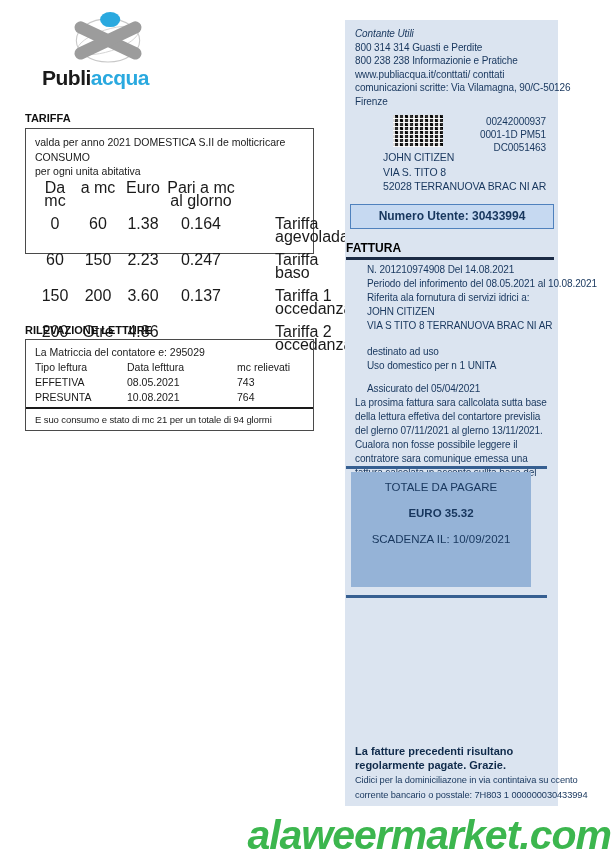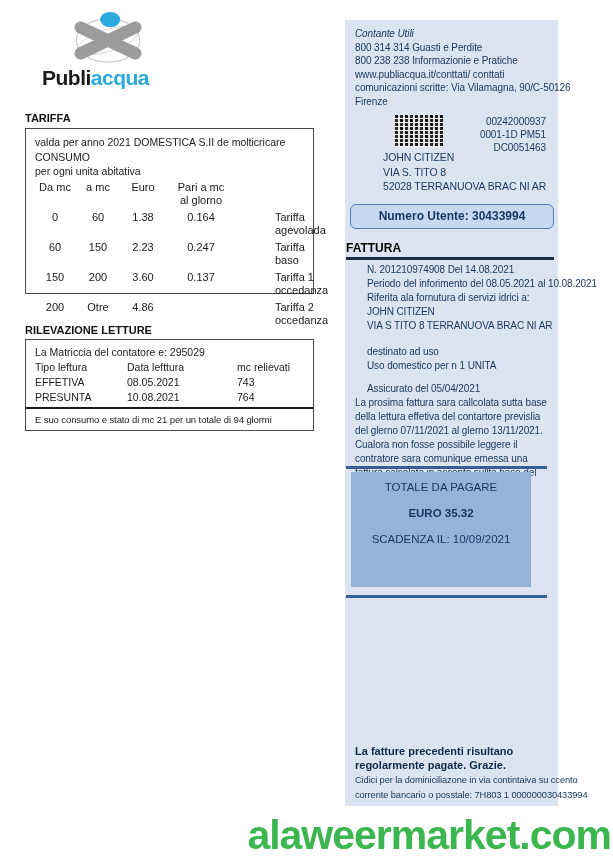--- a/index.html
+++ b/index.html
@@ -14,27 +14,27 @@
   
   #logo{left:40px;top:10px;width:150px;height:82px;}
   #logo-icon{position:absolute;left:32px;top:0;}
   #logo-text{position:absolute;left:2px;top:56px;font-size:21px;font-weight:bold;letter-spacing:-0.5px;}
   #logo-text .blue{color:var(--logo_blue);}
 
   
   .sec-heading{font-size:11px;font-weight:bold;color:#111;}
   #tariffa-heading{left:25px;top:112px;}
   #tariffa-box{
-    left:25px;top:128px;width:289px;height:166px;box-sizing:border-box;
+    left:25px;top:128px;width:289px;height:126px;box-sizing:border-box;
     border:1px solid #4a4a4a;padding:6px 9px;font-size:10.5px;line-height:14.5px;
   }
   #tariffa-box .intro{white-space:nowrap;}
   .tgrid{
     display:grid;grid-template-columns:40px 46px 44px 72px 1fr;
-    font-size:11px;line-height:13px;margin-top:2px;row-gap:4px;
+    font-size:16px;line-height:13px;margin-top:2px;row-gap:10px;
   }
   .tgrid .c{text-align:center;white-space:pre-line;}
   .tgrid .l{text-align:left;white-space:pre-line;padding-left:2px;margin-left:36px;}
 
   #ril-heading{left:25px;top:324px;}
   #ril-box{
     left:25px;top:339px;width:289px;height:92px;box-sizing:border-box;
     border:1px solid #4a4a4a;padding:5px 9px;font-size:10.5px;line-height:15px;
   }
   .rgrid{display:grid;grid-template-columns:92px 110px 1fr;line-height:15px;}
@@ -54,21 +54,21 @@
     width:50px;height:32px;background-color:#2b2b2b;
     background-image:
       repeating-linear-gradient(0deg, rgba(255,255,255,.95) 0 1.5px, transparent 1.5px 4px),
       repeating-linear-gradient(90deg, rgba(255,255,255,.85) 0 1.5px, transparent 1.5px 5px),
       repeating-linear-gradient(45deg, rgba(0,0,0,.85) 0 2px, transparent 2px 6px);
   }
   #codes{margin-left:auto;text-align:right;line-height:13px;}
   #address{position:absolute;left:38px;top:130px;font-size:10.5px;line-height:14.5px;white-space:nowrap;}
   #numero-box{
     position:absolute;left:5px;right:4px;top:184px;height:23px;
-    background:var(--numero_bg);border:1.5px solid var(--numero_border);border-radius:6px;
+    background:var(--numero_bg);border:1.5px solid var(--numero_border);border-radius:0;
     text-align:center;font-weight:bold;font-size:12px;line-height:23px;letter-spacing:0;
   }
   #fattura{position:absolute;left:10px;right:4px;top:221px;}
   #fattura .heading{
     font-size:12px;font-weight:bold;color:#000;letter-spacing:0;
     border-bottom:3px solid #1b2b45;padding-bottom:2px;margin:0 0 3px -9px;
   }
   .ln{line-height:14px;white-space:nowrap;padding-left:12px;}
   .gap12{height:12px;}
   .gap10{height:9px;}
@@ -84,20 +84,21 @@
   #totale-box .amount{margin-top:14px;font-weight:bold;}
   #totale-box .scadenza{margin-top:14px;}
   #pfooter{position:absolute;left:10px;right:12px;bottom:5px;}
   #pfooter .bold{font-size:11px;font-weight:bold;line-height:13.5px;color:#0f2a4a;letter-spacing:0;}
   #pfooter .small{font-size:9.3px;line-height:12.5px;white-space:nowrap;margin-top:2px;}
 
   
   #watermark{
     right:2px;top:812px;font-size:41px;font-weight:bold;letter-spacing:-1px;
     color:var(--watermark_green);
+    font-style:italic;
   }
 </style>
 </head>
 <body>
 
 <div class="abs" id="logo">
   <svg id="logo-icon" width="72" height="58" viewBox="0 0 100 80">
     <ellipse cx="50" cy="42" rx="44" ry="30" fill="none" stroke="#c8c8c8" stroke-width="1.5"></ellipse>
     <ellipse cx="50" cy="42" rx="44" ry="15" fill="none" stroke="#d2d2d2" stroke-width="1.2" transform="rotate(-18 50 42)"></ellipse>
     <path d="M12 24 L88 60" stroke="#9c9c9c" stroke-width="17" stroke-linecap="round" fill="none"></path>

